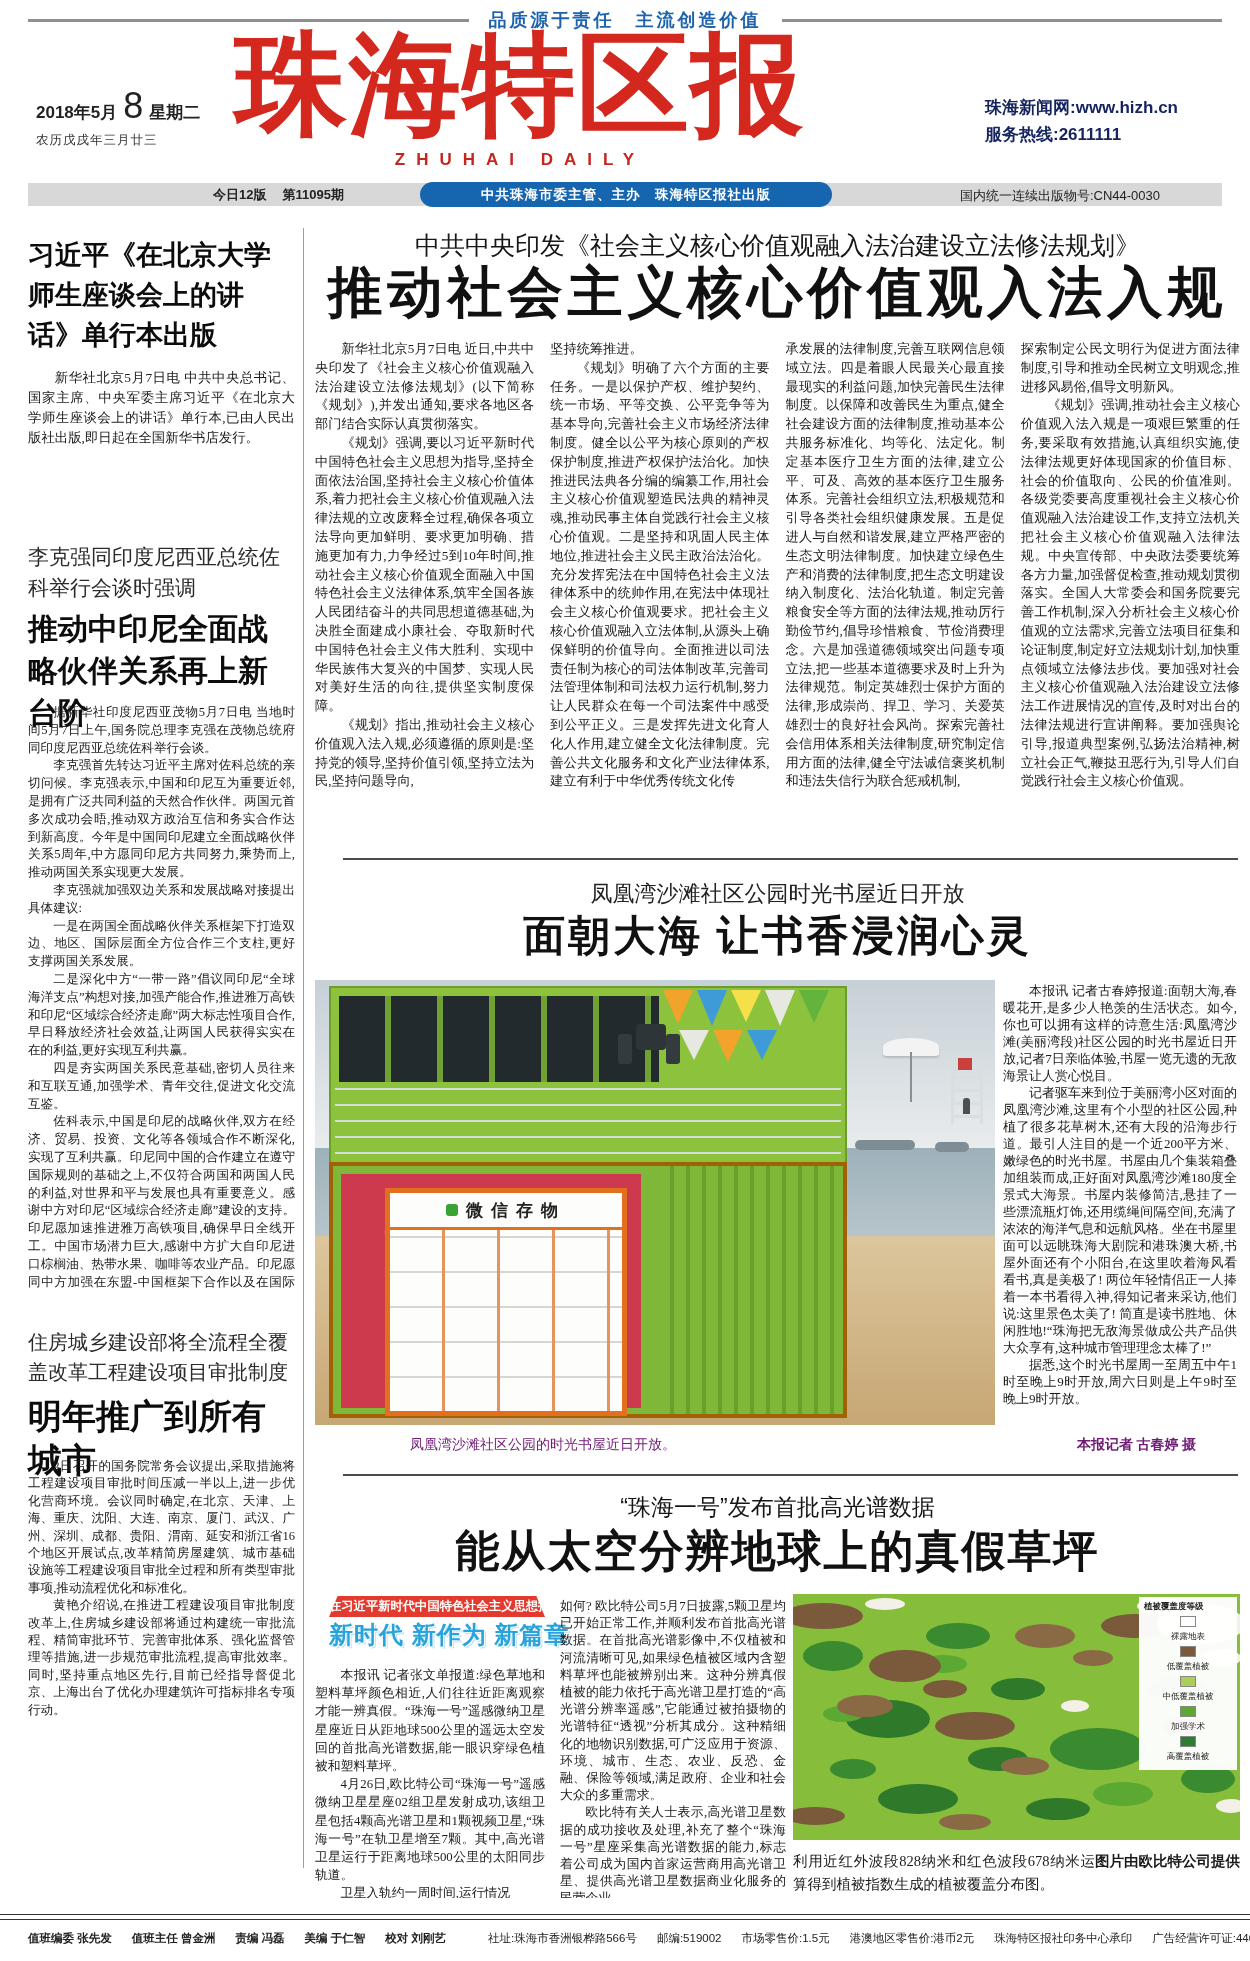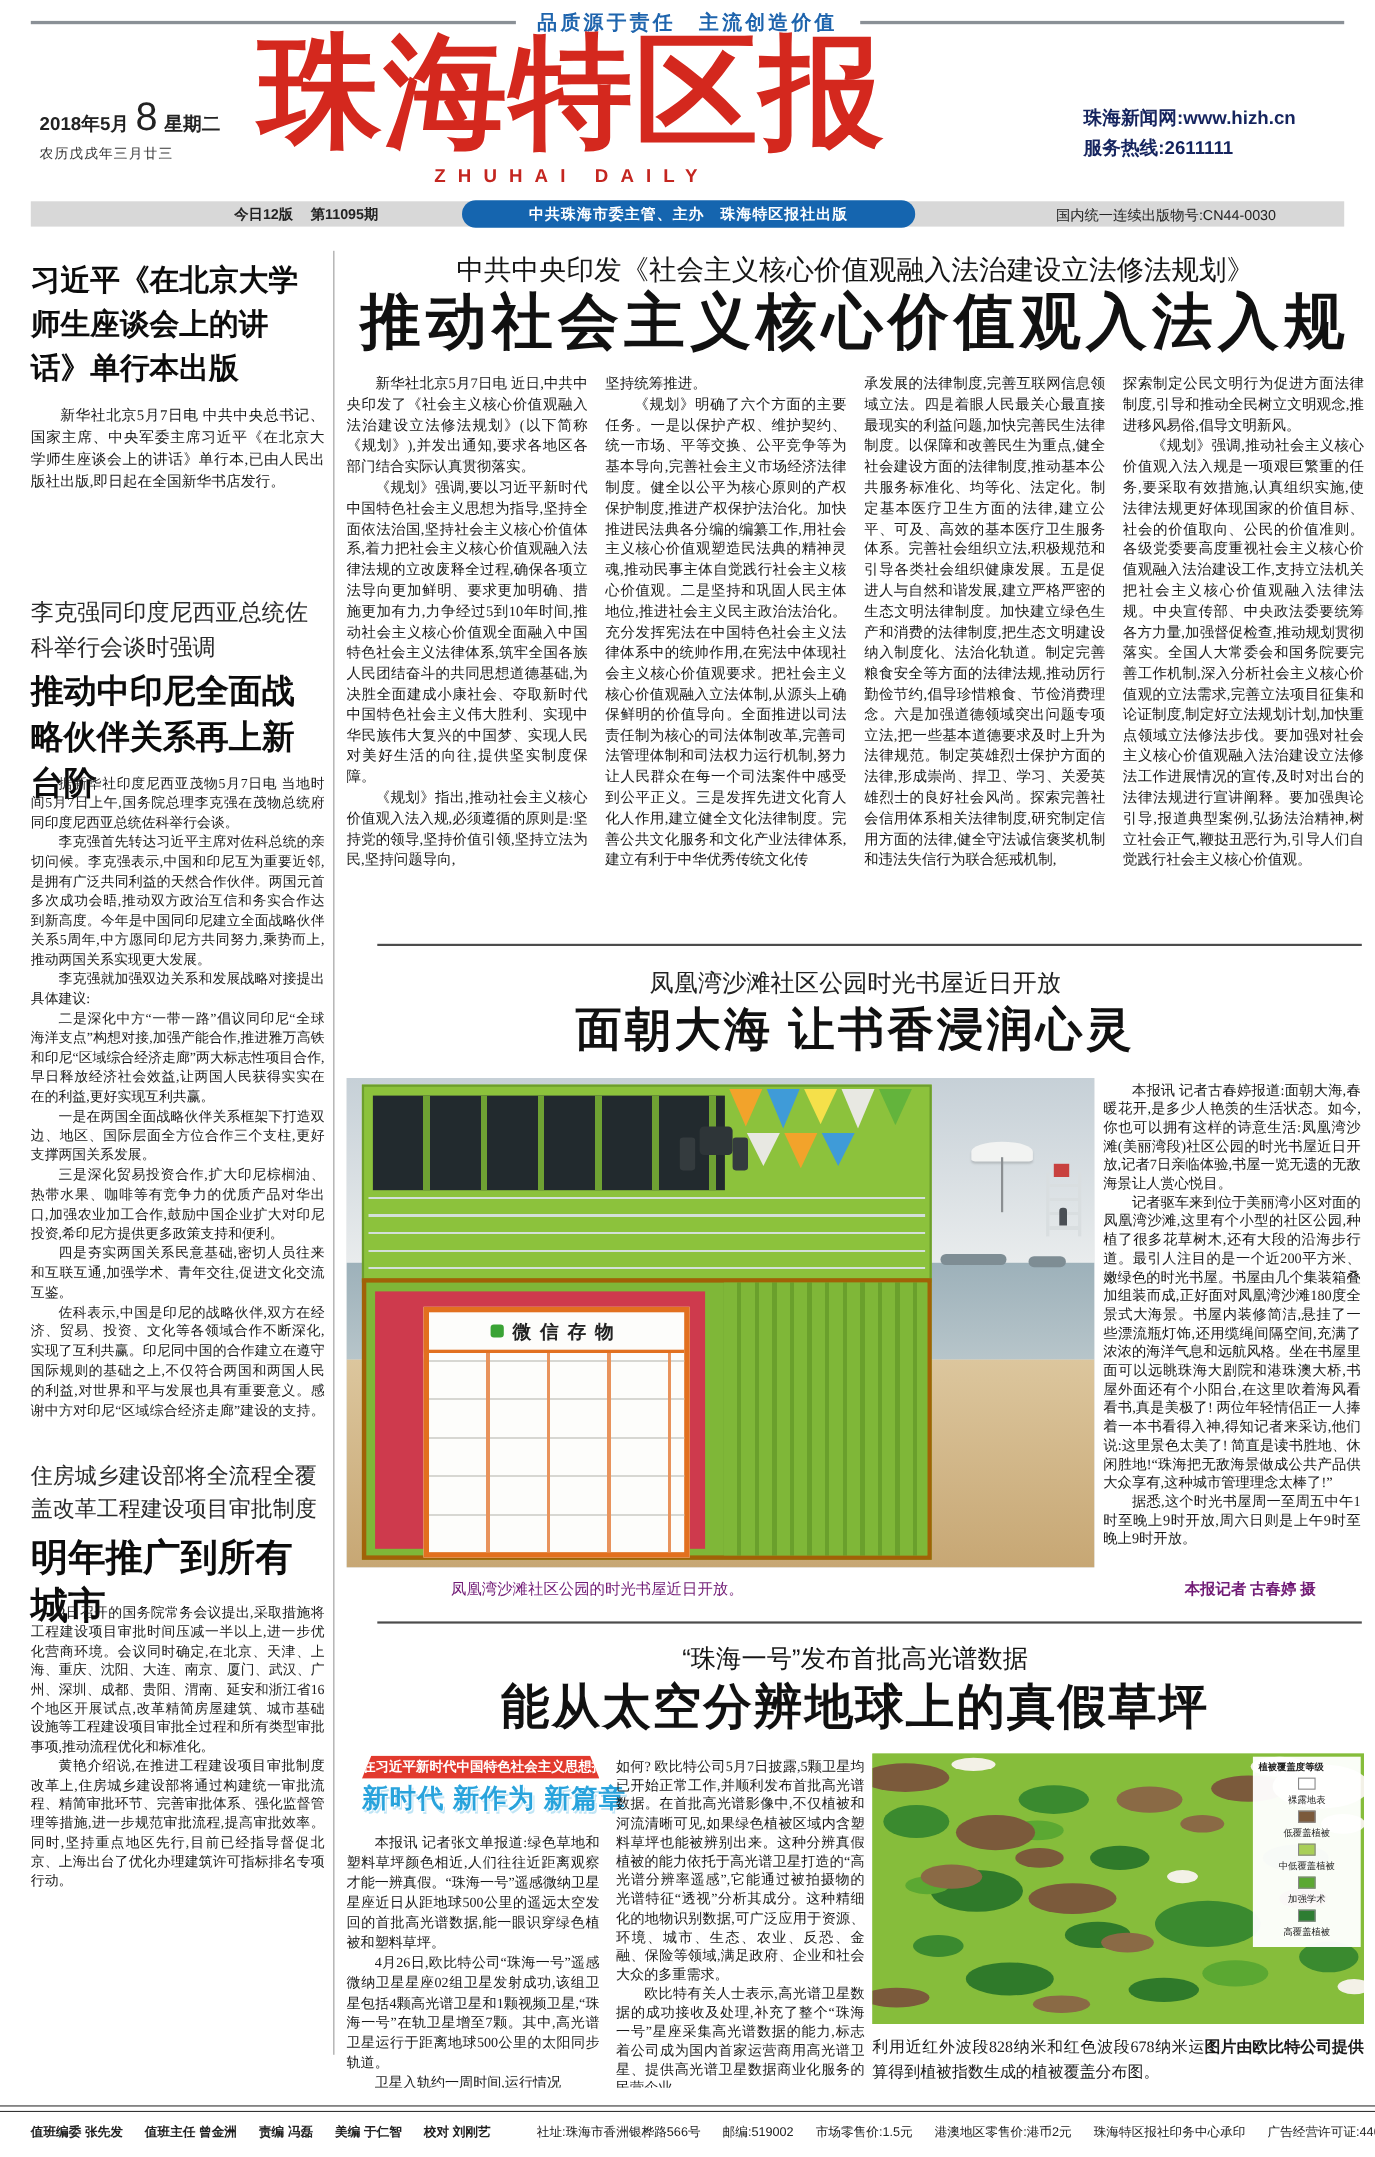--- a/index.html
+++ b/index.html
@@ -163,23 +163,22 @@
     <div class="lc-abs body-serif a1-body">
         <p>新华社北京5月7日电 中共中央总书记、国家主席、中央军委主席习近平《在北京大学师生座谈会上的讲话》单行本,已由人民出版社出版,即日起在全国新华书店发行。</p>
       </div>
 
     <div class="lc-abs kicker-light a2-kicker">李克强同印度尼西亚总统佐科举行会谈时强调</div>
     <div class="lc-abs hl-sans a2-headline">推动中印尼全面战略伙伴关系再上新台阶</div>
     <div class="lc-abs body-serif a2-body">
         <p>据新华社印度尼西亚茂物5月7日电 当地时间5月7日上午,国务院总理李克强在茂物总统府同印度尼西亚总统佐科举行会谈。</p>
         <p>李克强首先转达习近平主席对佐科总统的亲切问候。李克强表示,中国和印尼互为重要近邻,是拥有广泛共同利益的天然合作伙伴。两国元首多次成功会晤,推动双方政治互信和务实合作达到新高度。今年是中国同印尼建立全面战略伙伴关系5周年,中方愿同印尼方共同努力,乘势而上,推动两国关系实现更大发展。</p>
         <p>李克强就加强双边关系和发展战略对接提出具体建议:</p>
+        <p>一是在两国全面战略伙伴关系框架下打造双边、地区、国际层面全方位合作三个支柱,更好支撑两国关系发展。</p>
         <p>二是深化中方“一带一路”倡议同印尼“全球海洋支点”构想对接,加强产能合作,推进雅万高铁和印尼“区域综合经济走廊”两大标志性项目合作,早日释放经济社会效益,让两国人民获得实实在在的利益,更好实现互利共赢。</p>
-        <p>一是在两国全面战略伙伴关系框架下打造双边、地区、国际层面全方位合作三个支柱,更好支撑两国关系发展。</p>
-        <p>三是深化贸易投资合作,扩大印尼棕榈油、热带水果、咖啡等有竞争力的优质产品对华出口,加强农业加工合作,鼓励中国企业扩大对印尼投资,希印尼方提供更多政策支持和便利。</p>
         <p>四是夯实两国关系民意基础,密切人员往来和互联互通,加强学术、青年交往,促进文化交流互鉴。</p>
         <p>佐科表示,中国是印尼的战略伙伴,双方在经济、贸易、投资、文化等各领域合作不断深化,实现了互利共赢。印尼同中国的合作建立在遵守国际规则的基础之上,不仅符合两国和两国人民的利益,对世界和平与发展也具有重要意义。感谢中方对印尼“区域综合经济走廊”建设的支持。印尼愿加速推进雅万高铁项目,确保早日全线开工。中国市场潜力巨大,感谢中方扩大自印尼进口棕榈油、热带水果、咖啡等农业产品。印尼愿同中方加强在东盟-中国框架下合作以及在国际和地区事务中的沟通协调。</p>
       </div>
 
     <div class="lc-abs kicker-light a3-kicker">住房城乡建设部将全流程全覆盖改革工程建设项目审批制度</div>
     <div class="lc-abs hl-sans a3-headline">明年推广到所有城市</div>
     <div class="lc-abs body-serif a3-body">
         <p>2日召开的国务院常务会议提出,采取措施将工程建设项目审批时间压减一半以上,进一步优化营商环境。会议同时确定,在北京、天津、上海、重庆、沈阳、大连、南京、厦门、武汉、广州、深圳、成都、贵阳、渭南、延安和浙江省16个地区开展试点,改革精简房屋建筑、城市基础设施等工程建设项目审批全过程和所有类型审批事项,推动流程优化和标准化。</p>
         <p>黄艳介绍说,在推进工程建设项目审批制度改革上,住房城乡建设部将通过构建统一审批流程、精简审批环节、完善审批体系、强化监督管理等措施,进一步规范审批流程,提高审批效率。同时,坚持重点地区先行,目前已经指导督促北京、上海出台了优化办理建筑许可指标排名专项行动。</p>
       </div>

